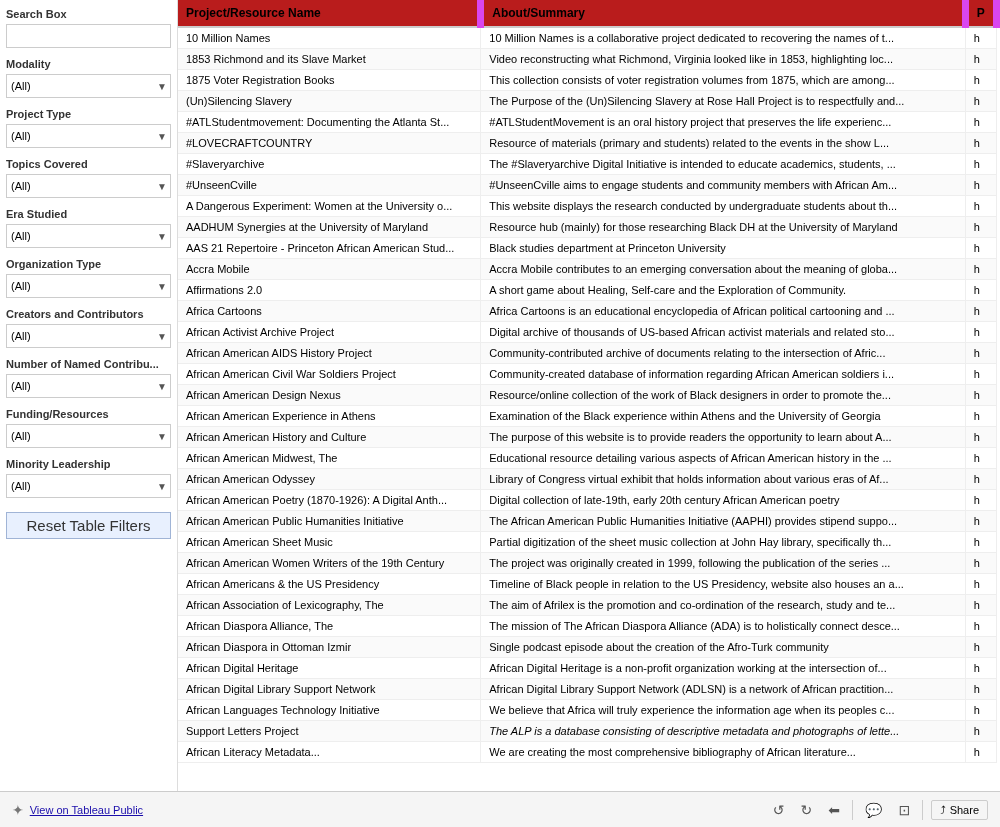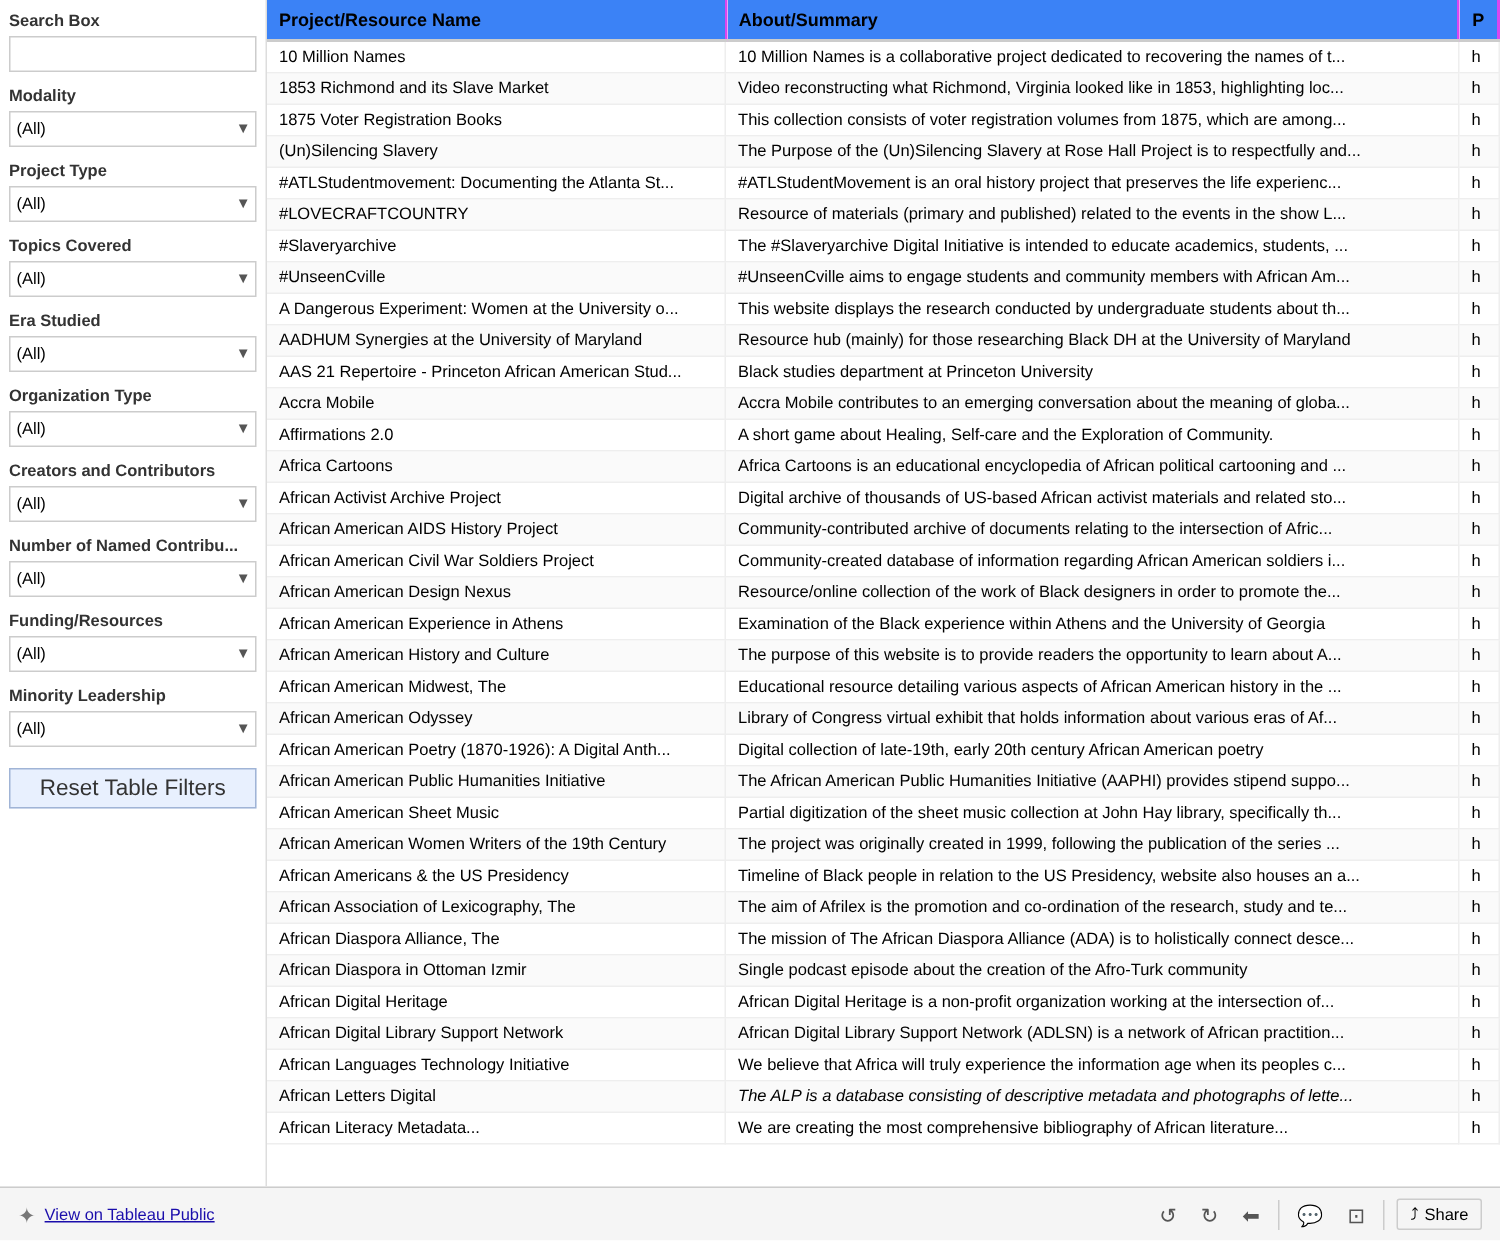--- a/index.html
+++ b/index.html
@@ -85,23 +85,23 @@
       position: relative;
     }
 
     table {
       border-collapse: collapse;
       width: 100%;
       min-width: 800px;
     }
 
     thead th {
-      background: #3b82f6;
+      background: #b91c1c;
       border-bottom: 2px solid #ccc;
-      border-right: 2px solid #d946ef;
+      border-right: 7px solid #d946ef;
       padding: 6px 8px;
       text-align: left;
       font-size: 12px;
       font-weight: bold;
       position: sticky;
       top: 0;
       z-index: 10;
       white-space: nowrap;
     }
 
@@ -316,21 +316,21 @@
               <td style="max-width: 480px;">The Purpose of the (Un)Silencing Slavery at Rose Hall Project is to respectfully and...</td>
               <td>h</td>
             </tr>
             <tr>
               <td style="max-width: 300px;">#ATLStudentmovement: Documenting the Atlanta St...</td>
               <td style="max-width: 480px;">#ATLStudentMovement is an oral history project that preserves the life experienc...</td>
               <td>h</td>
             </tr>
             <tr>
               <td style="max-width: 300px;">#LOVECRAFTCOUNTRY</td>
-              <td style="max-width: 480px;">Resource of materials (primary and published) related to the events in the show L...</td>
+              <td style="max-width: 480px;">Resource of materials (primary and students) related to the events in the show L...</td>
               <td>h</td>
             </tr>
             <tr>
               <td style="max-width: 300px;">#Slaveryarchive</td>
               <td style="max-width: 480px;">The #Slaveryarchive Digital Initiative is intended to educate academics, students, ...</td>
               <td>h</td>
             </tr>
             <tr>
               <td style="max-width: 300px;">#UnseenCville</td>
               <td style="max-width: 480px;">#UnseenCville aims to engage students and community members with African Am...</td>
@@ -455,21 +455,21 @@
               <td style="max-width: 300px;">African Digital Library Support Network</td>
               <td style="max-width: 480px;">African Digital Library Support Network (ADLSN) is a network of African practition...</td>
               <td>h</td>
             </tr>
             <tr>
               <td style="max-width: 300px;">African Languages Technology Initiative</td>
               <td style="max-width: 480px;">We believe that Africa will truly experience the information age when its peoples c...</td>
               <td>h</td>
             </tr>
             <tr>
-              <td style="max-width: 300px;">African Letters Digital</td>
+              <td style="max-width: 300px;">Support Letters Project</td>
               <td style="max-width: 480px; font-style: italic;">The ALP is a database consisting of descriptive metadata and photographs of lette...</td>
               <td>h</td>
             </tr>
             <tr>
               <td style="max-width: 300px;">African Literacy Metadata...</td>
               <td style="max-width: 480px;">We are creating the most comprehensive bibliography of African literature...</td>
               <td>h</td>
             </tr>
           </tbody>
       </table>

